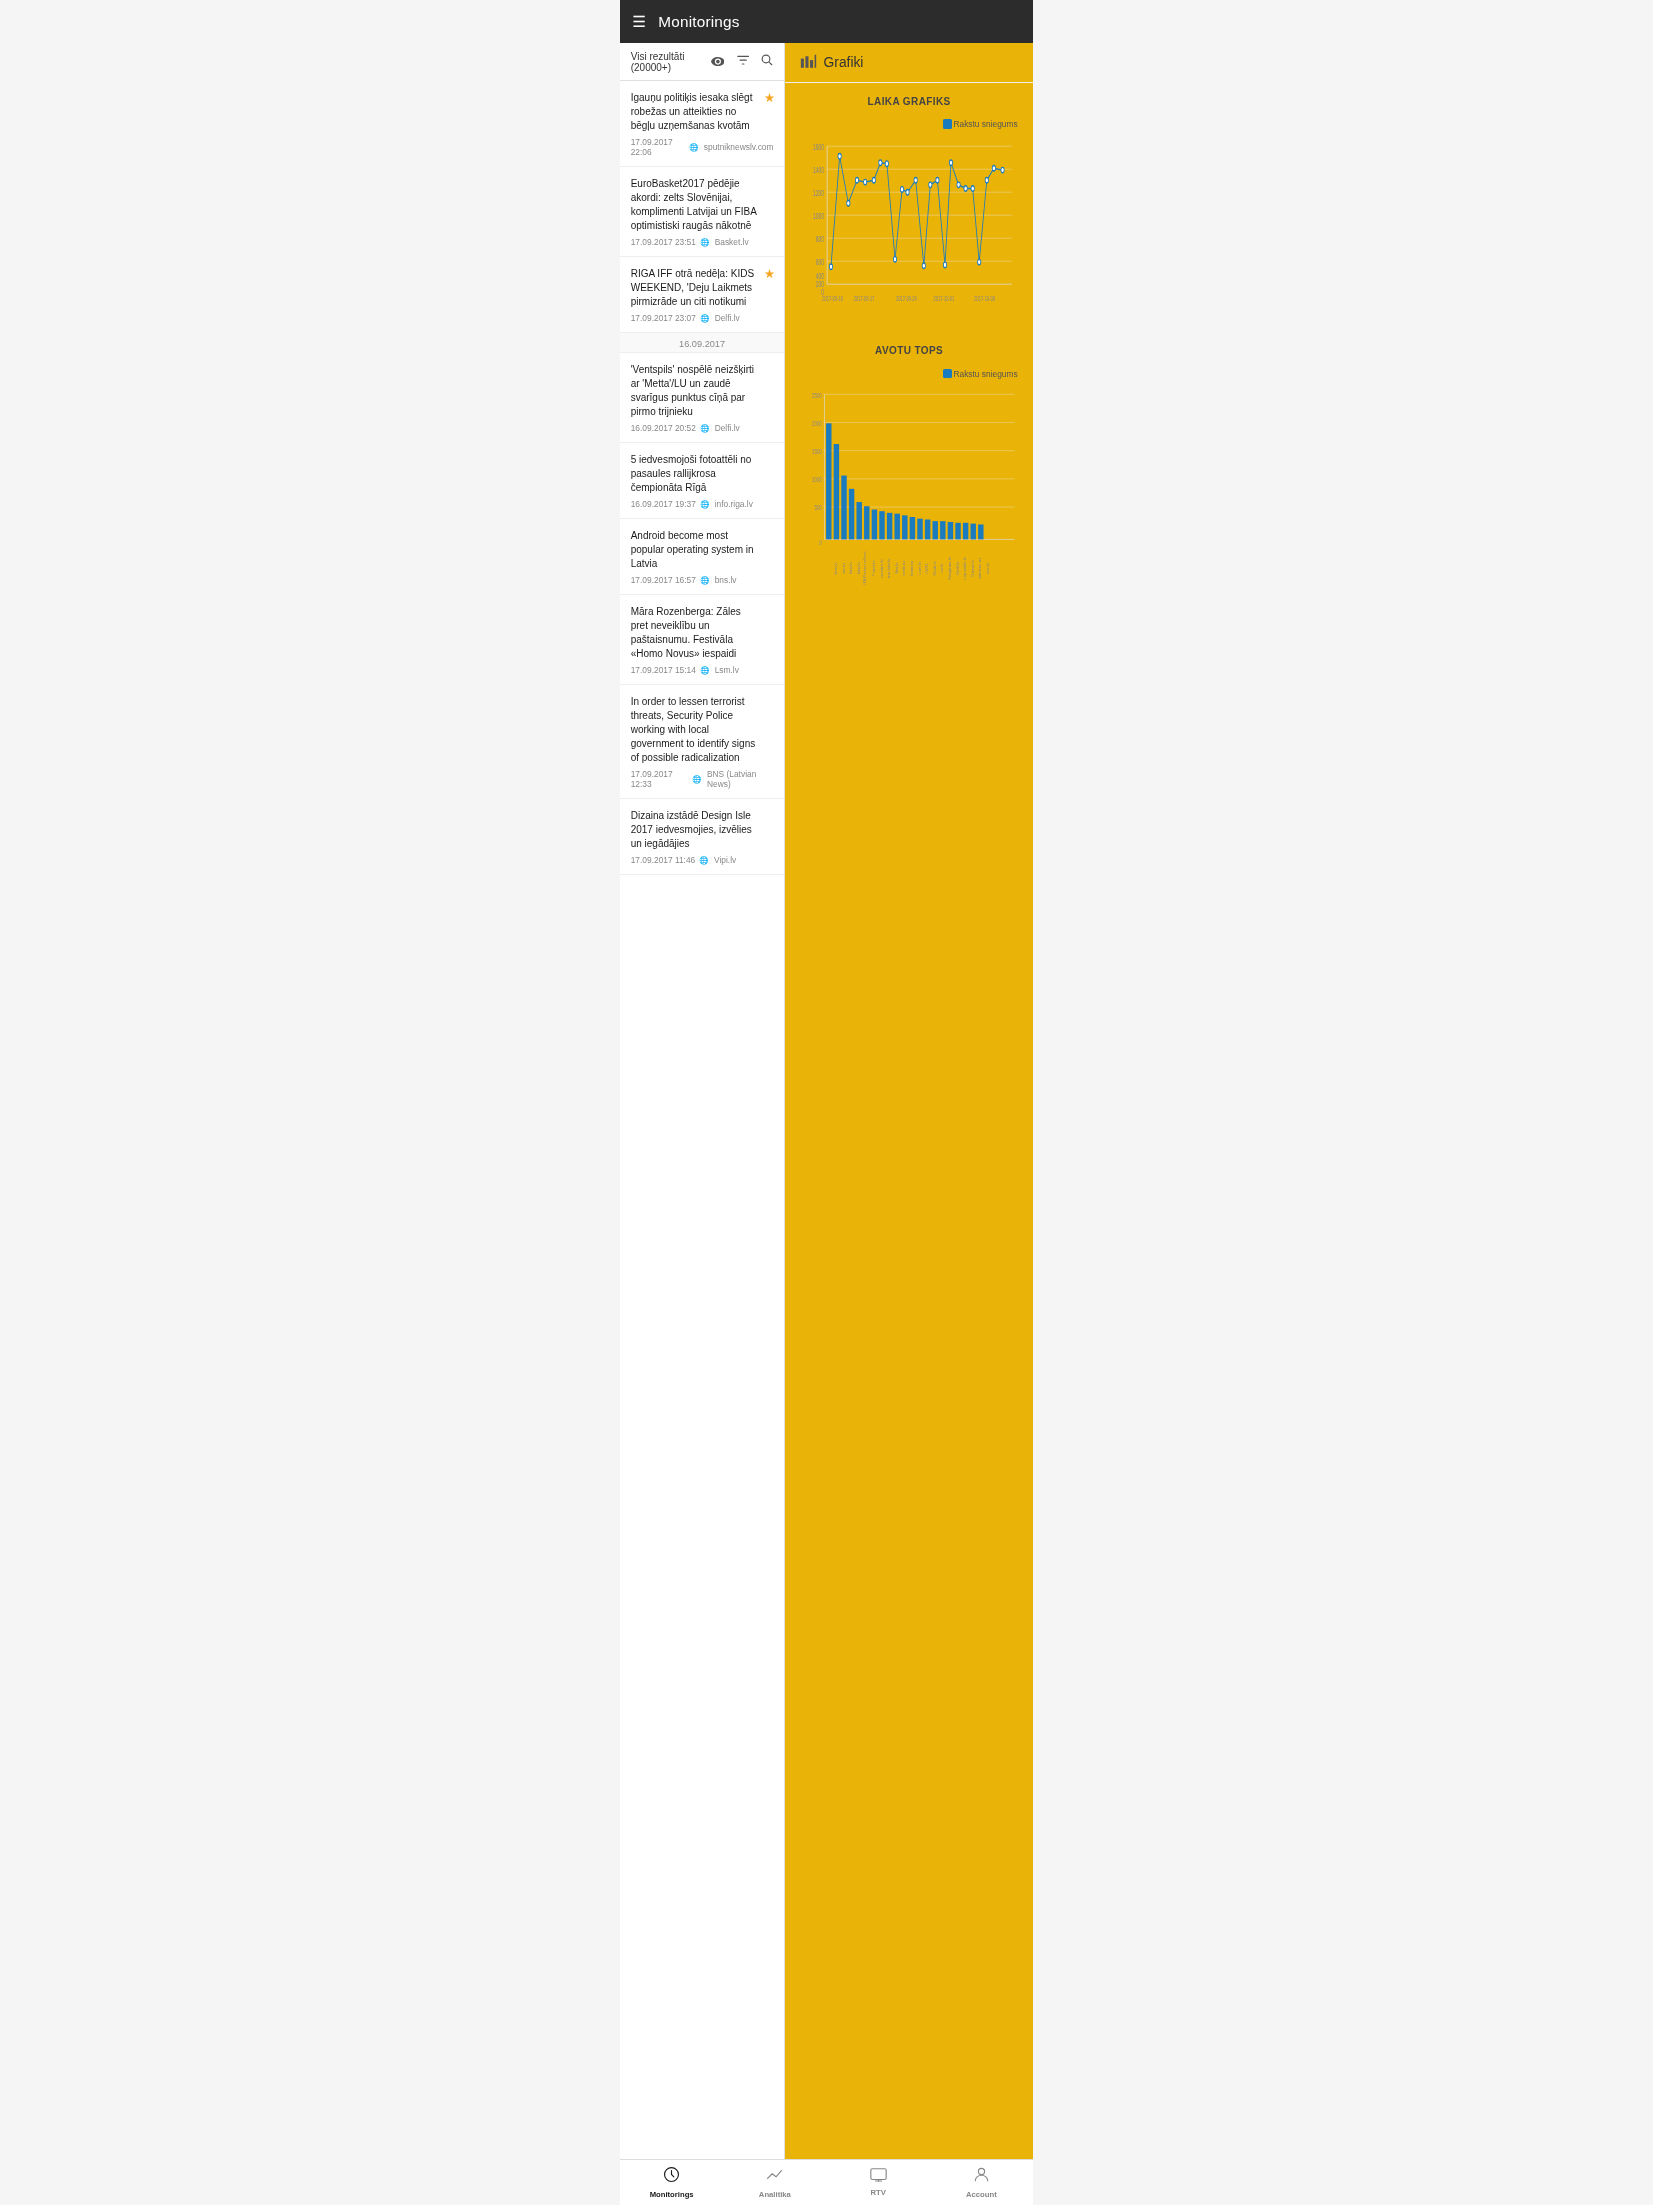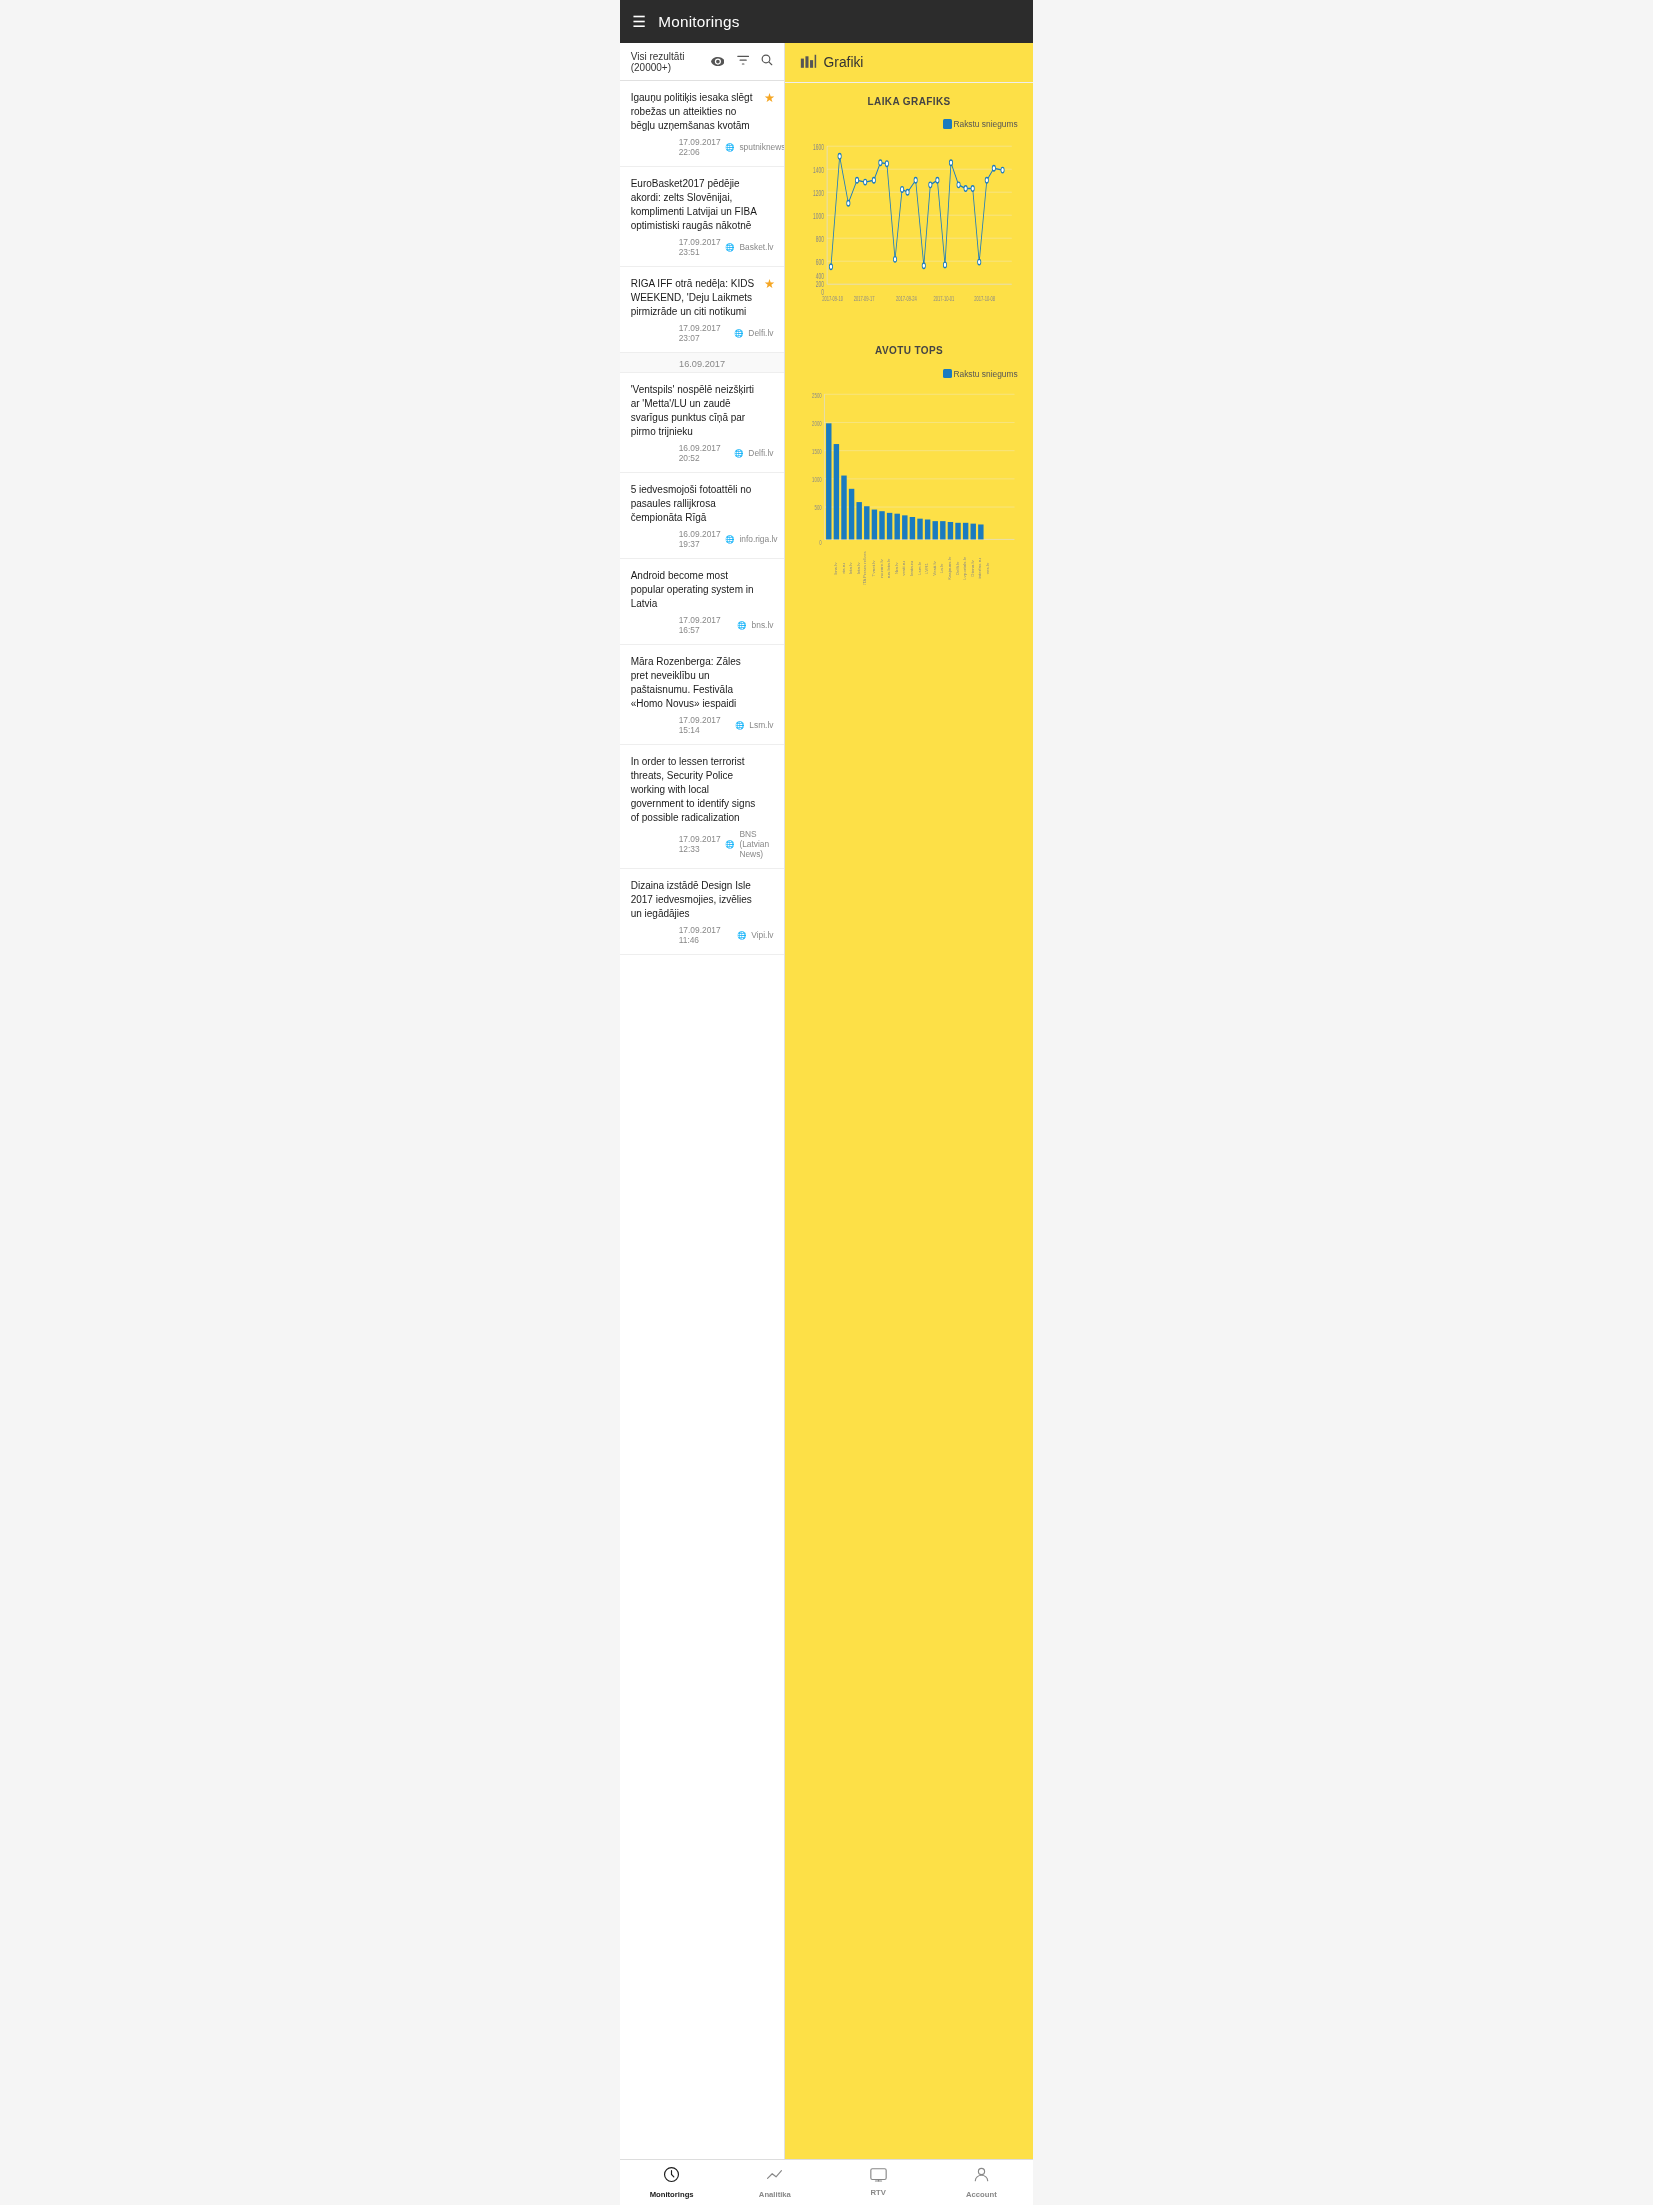--- a/index.html
+++ b/index.html
@@ -99,38 +99,37 @@
       line-height: 1.4;
       margin-bottom: 4.6px;
       padding-right: 15.3px;
     }
     .news-meta {
       display: flex;
       align-items: center;
       gap: 4.6px;
       font-size: 8.4px;
       color: #888;
-      margin-left: 48px;
     }
     .news-source-icon {
       font-size: 7.7px;
       color: #aaa;
     }
     .star-icon {
       position: absolute;
       right: 9.2px;
       top: 9.2px;
       color: #f5a623;
       font-size: 12.3px;
     }
     
     .right-panel {
       flex: 1;
       overflow-y: auto;
-      background: #fde047;
+      background: #eab308;
     }
     .right-header {
       display: flex;
       align-items: center;
       padding: 10.7px 15.3px;
       border-bottom: 0.8px solid #eee;
     }
     .chart-header-icon {
       margin-right: 6.1px;
       color: #555;

